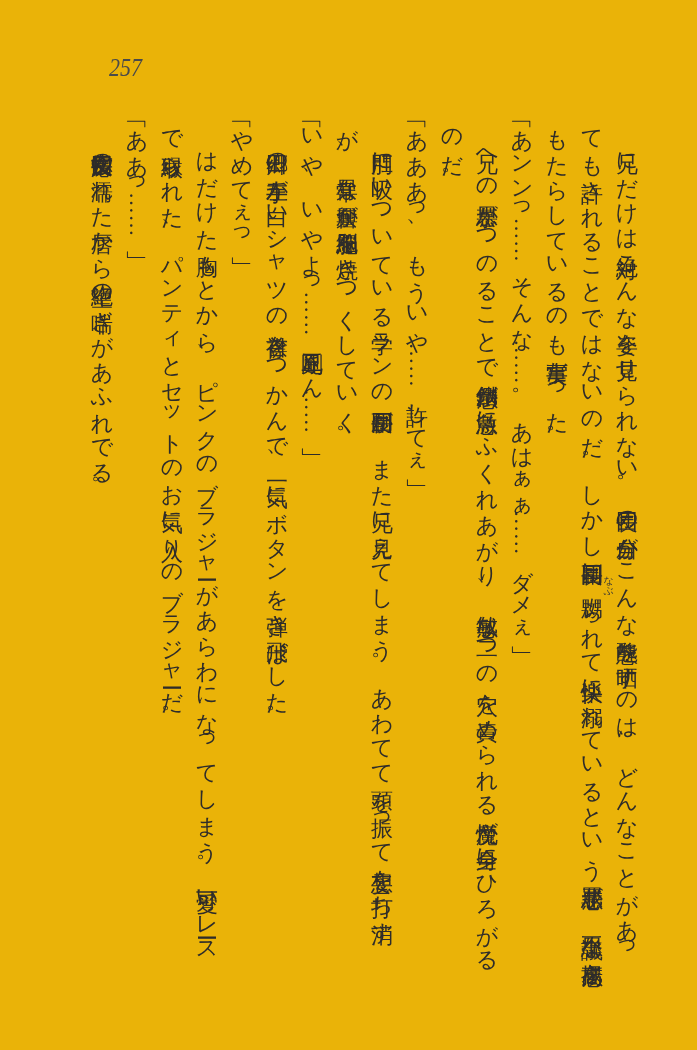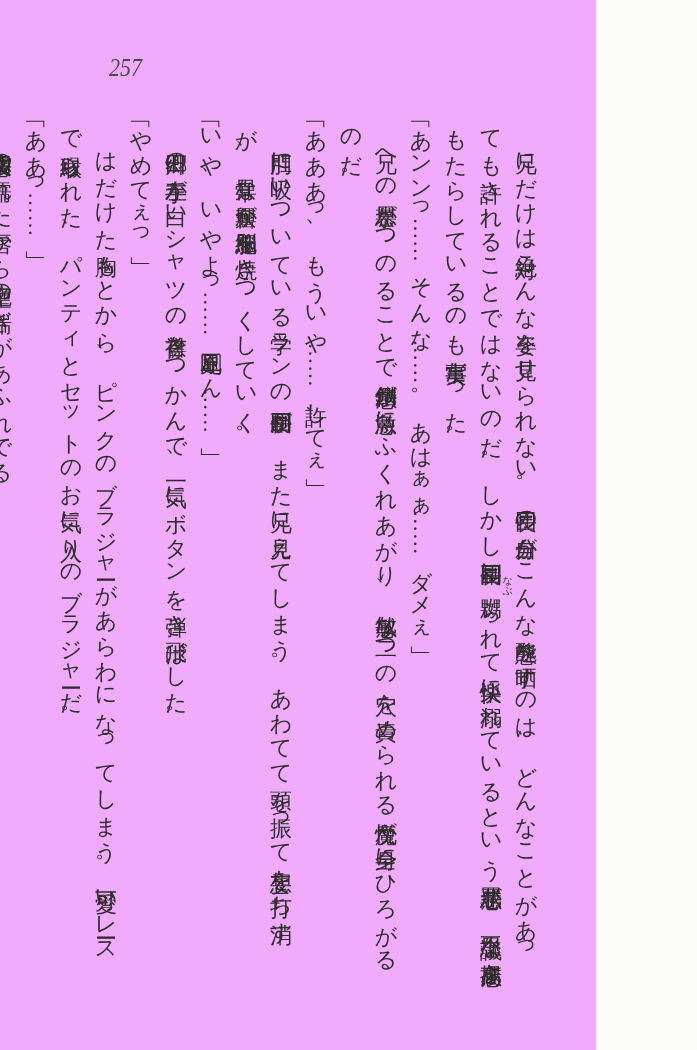--- a/index.html
+++ b/index.html
@@ -5,23 +5,23 @@
   html, body {
     margin: 0;
     padding: 0;
     width: 697px;
     height: 1050px;
     overflow: hidden;
     background: #fbfbfa;
   }
   .page {
     position: relative;
-    width: 596px;
+    width: 697px;
     height: 1050px;
-    background: #f0abfc;
+    background: #eab308;
     font-family: "Liberation Serif", "DejaVu Serif", serif;
     color: #2e2c2a;
   }
   .page-number {
     position: absolute;
     top: 54px;
     left: 109px;
     font-size: 25px;
     font-style: italic;
     color: #4a4a4a;

